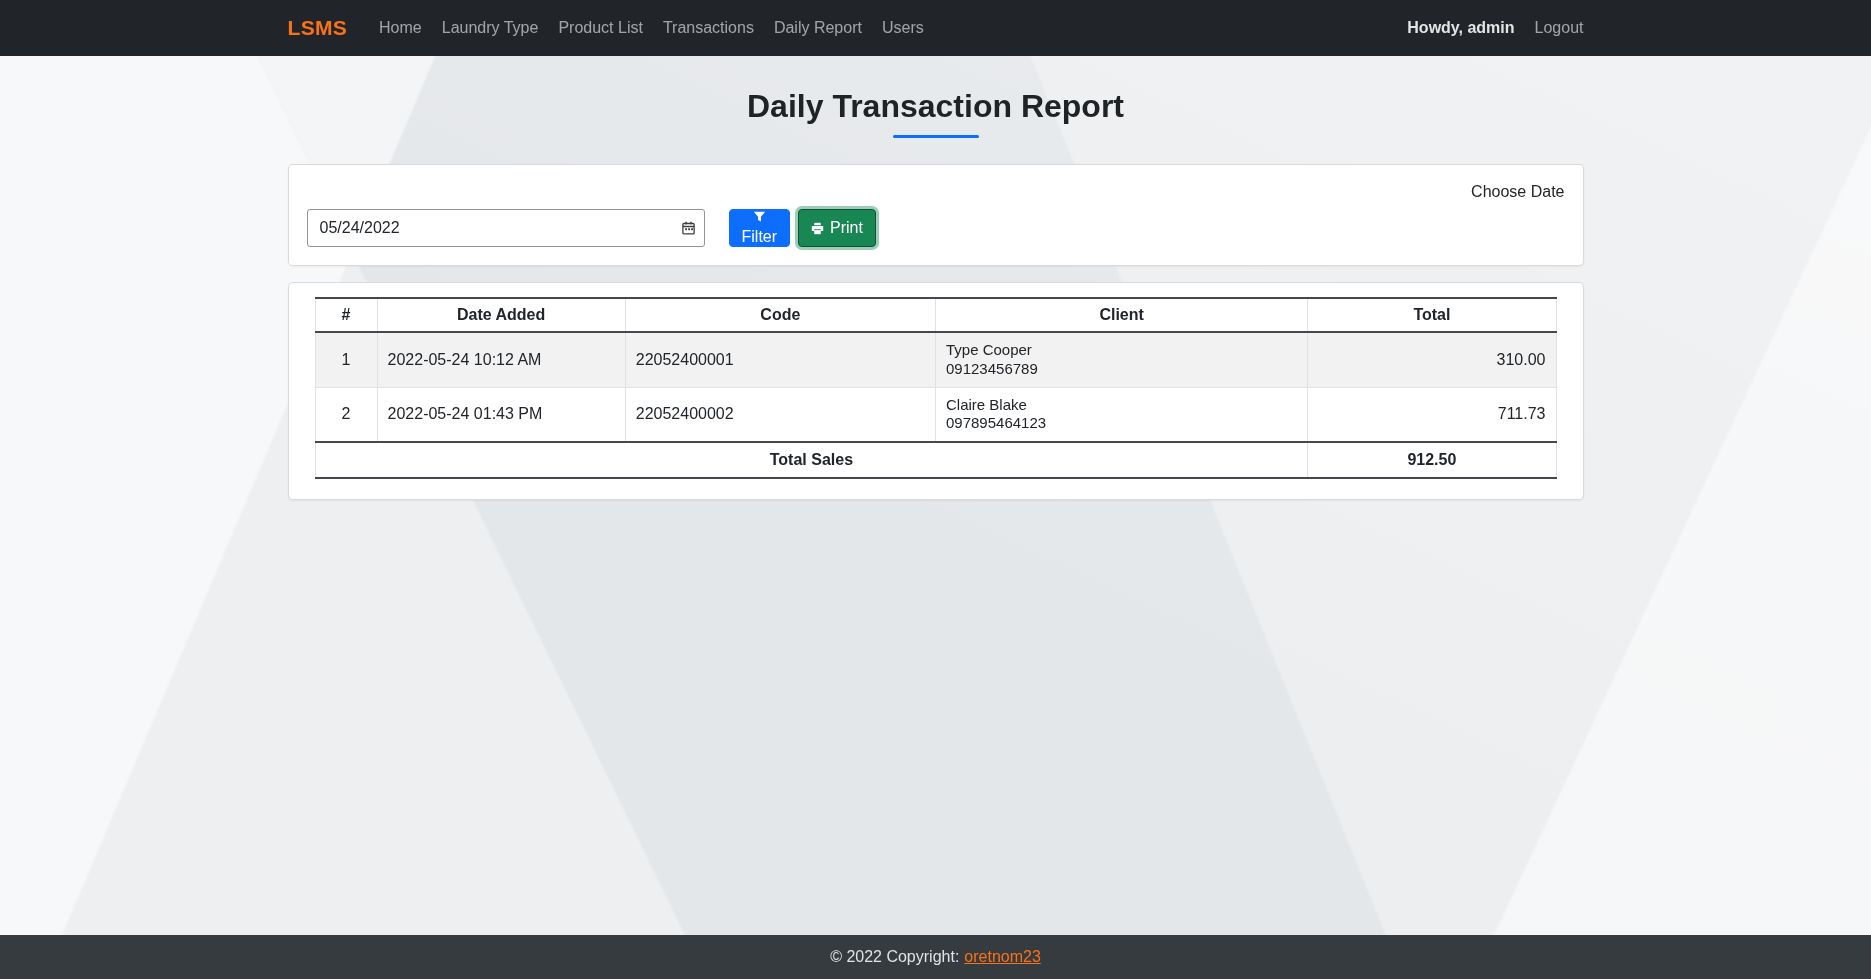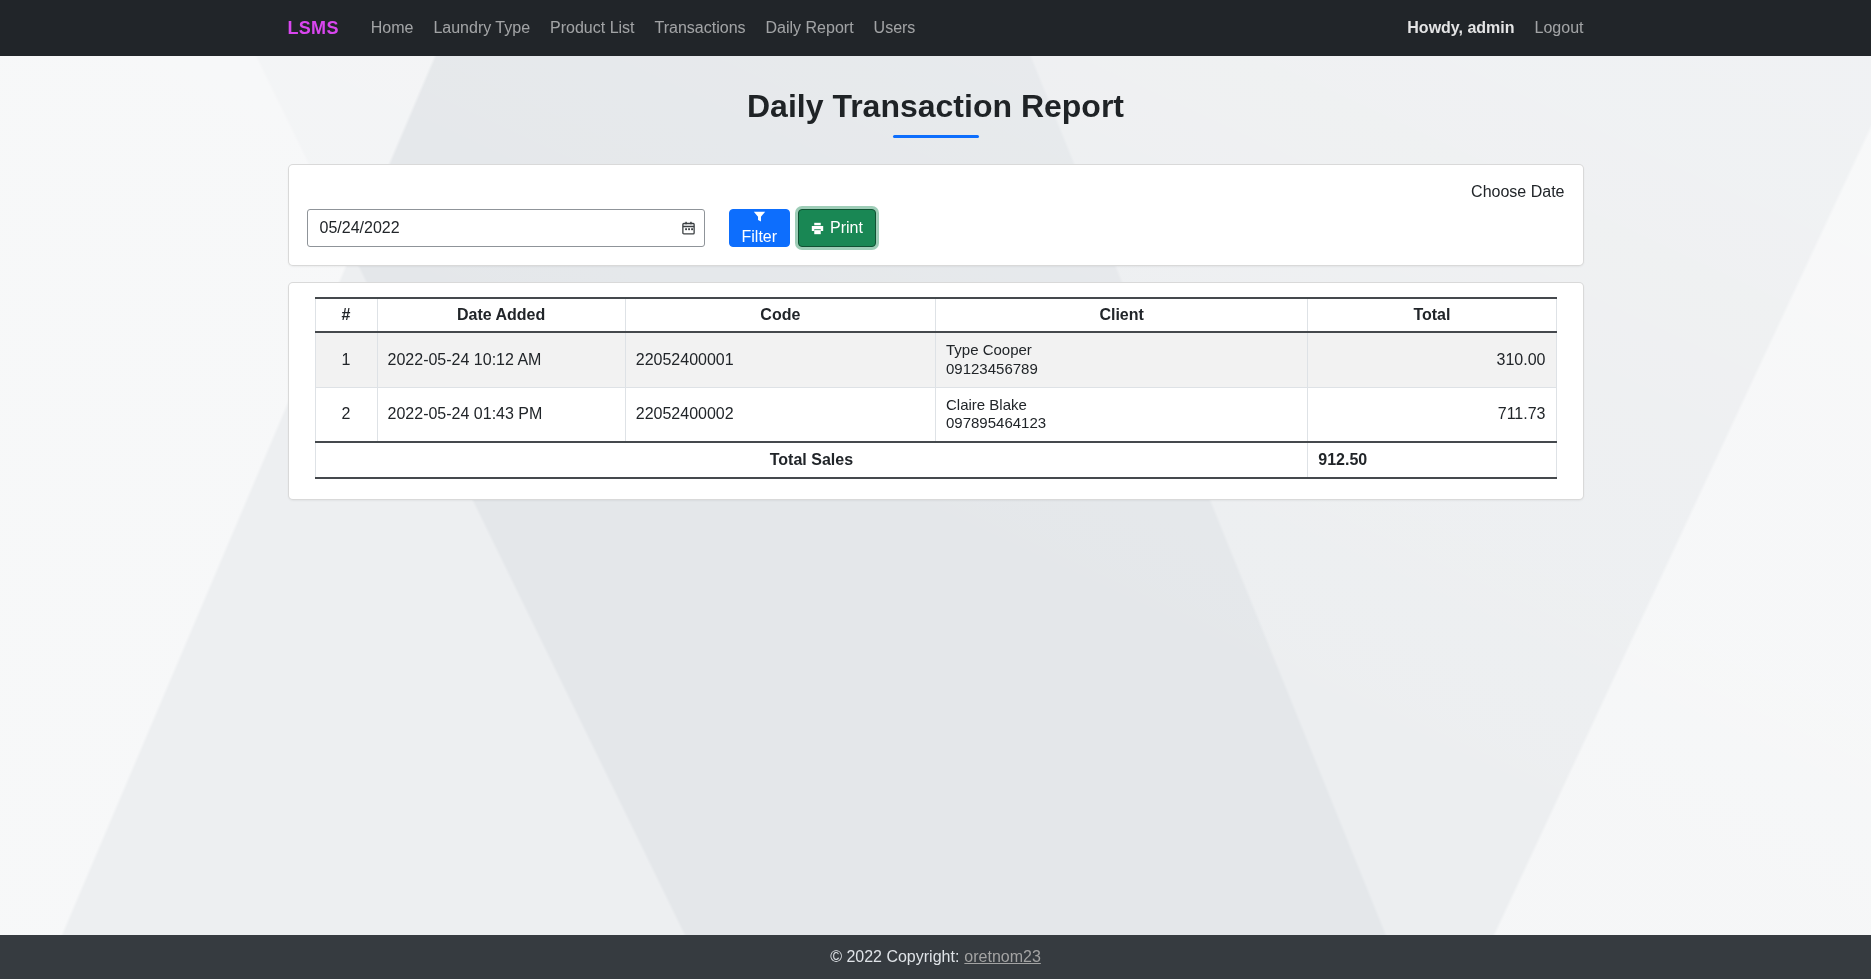--- a/index.html
+++ b/index.html
@@ -20,21 +20,21 @@
     flex-direction: column;
     font-size: 16px;
   }
 
   .container { width: 100%; max-width: 1320px; margin: 0 auto; padding: 0 12px; }
 
   
   .navbar { background: #212529; }
   .navbar-inner { display: flex; align-items: center; height: 56px; }
   .brand {
-    color: #d946ef; font-weight: 700; font-size: 18px; letter-spacing: .3px;
+    color: #f97316; font-weight: 700; font-size: 21px; letter-spacing: .3px;
     text-decoration: none; margin-right: 22px; cursor: pointer;
   }
   .nav-links { list-style: none; display: flex; margin: 0; padding: 0; }
   .nav-links a {
     display: block; color: rgba(255,255,255,.58); text-decoration: none;
     padding: 8px 10px; font-size: 16px; cursor: pointer;
   }
   .nav-right { margin-left: auto; display: flex; align-items: center; gap: 20px; }
   .greeting { color: rgba(255,255,255,.88); font-weight: 700; font-size: 16px; }
   .logout-link { color: rgba(255,255,255,.58); text-decoration: none; font-size: 16px; cursor: pointer; }
@@ -99,32 +99,32 @@
   th.col-code { width: 25%; }
   th.col-client { width: 30%; }
   th.col-total { width: 20%; }
   td.cell-total { text-align: right; }
   td.cell-client { font-size: 15px; line-height: 1.25; }
   .report-table tfoot td {
     font-weight: 700;
     border-top: 2px solid #45494d; border-bottom: 2px solid #45494d;
   }
   td.foot-label { text-align: center; }
-  td.foot-total { text-align: left; margin-top: 8px; }
+  td.foot-total { text-align: center; margin-top: 8px; }
 
   
   footer.page-footer {
     flex-shrink: 0;
     background: #363b40;
     color: #dfe3e7;
     text-align: center;
     padding: 13px 0;
     font-size: 16px;
   }
-  footer.page-footer a { color: #a3a3a3; text-decoration: underline; margin-left: 5px; cursor: pointer; }
+  footer.page-footer a { color: #f97316; text-decoration: underline; margin-left: 5px; cursor: pointer; }
 </style>
 </head>
 <body>
 
 <nav class="navbar" style="background: rgb(33, 37, 41);">
   <div class="container navbar-inner">
     <a class="brand">LSMS</a>
     <ul class="nav-links">
       <li>
           <a>Home</a>

